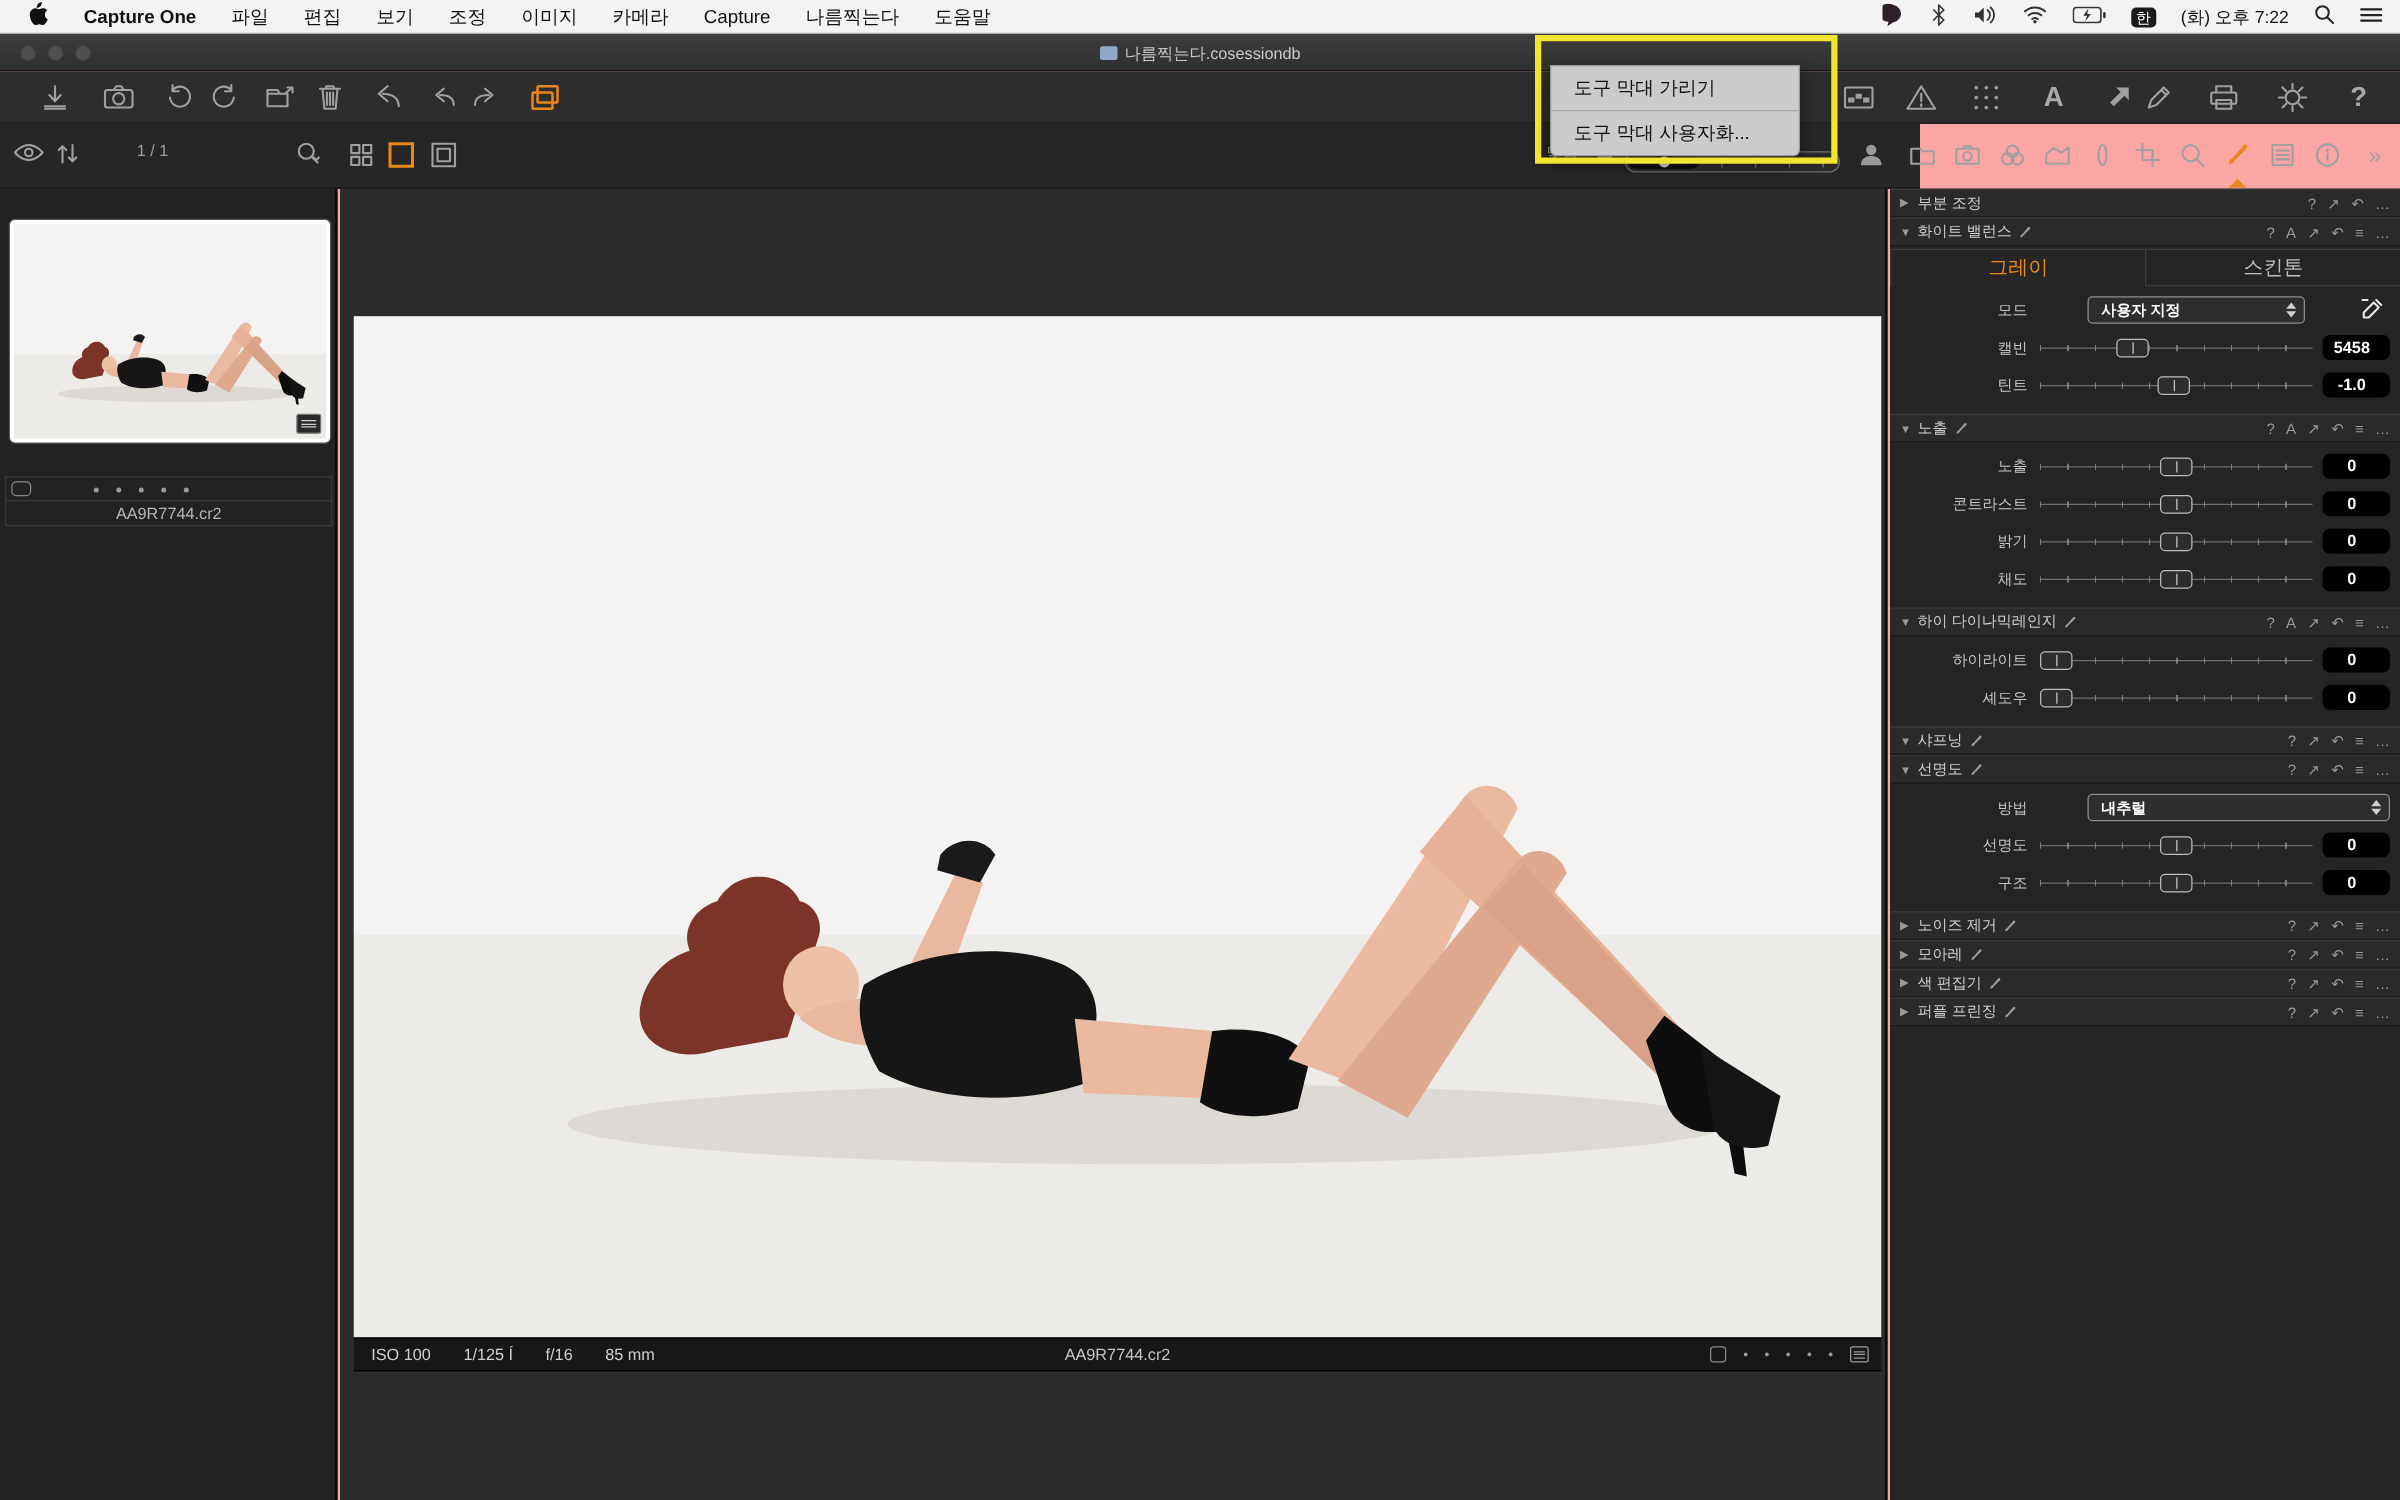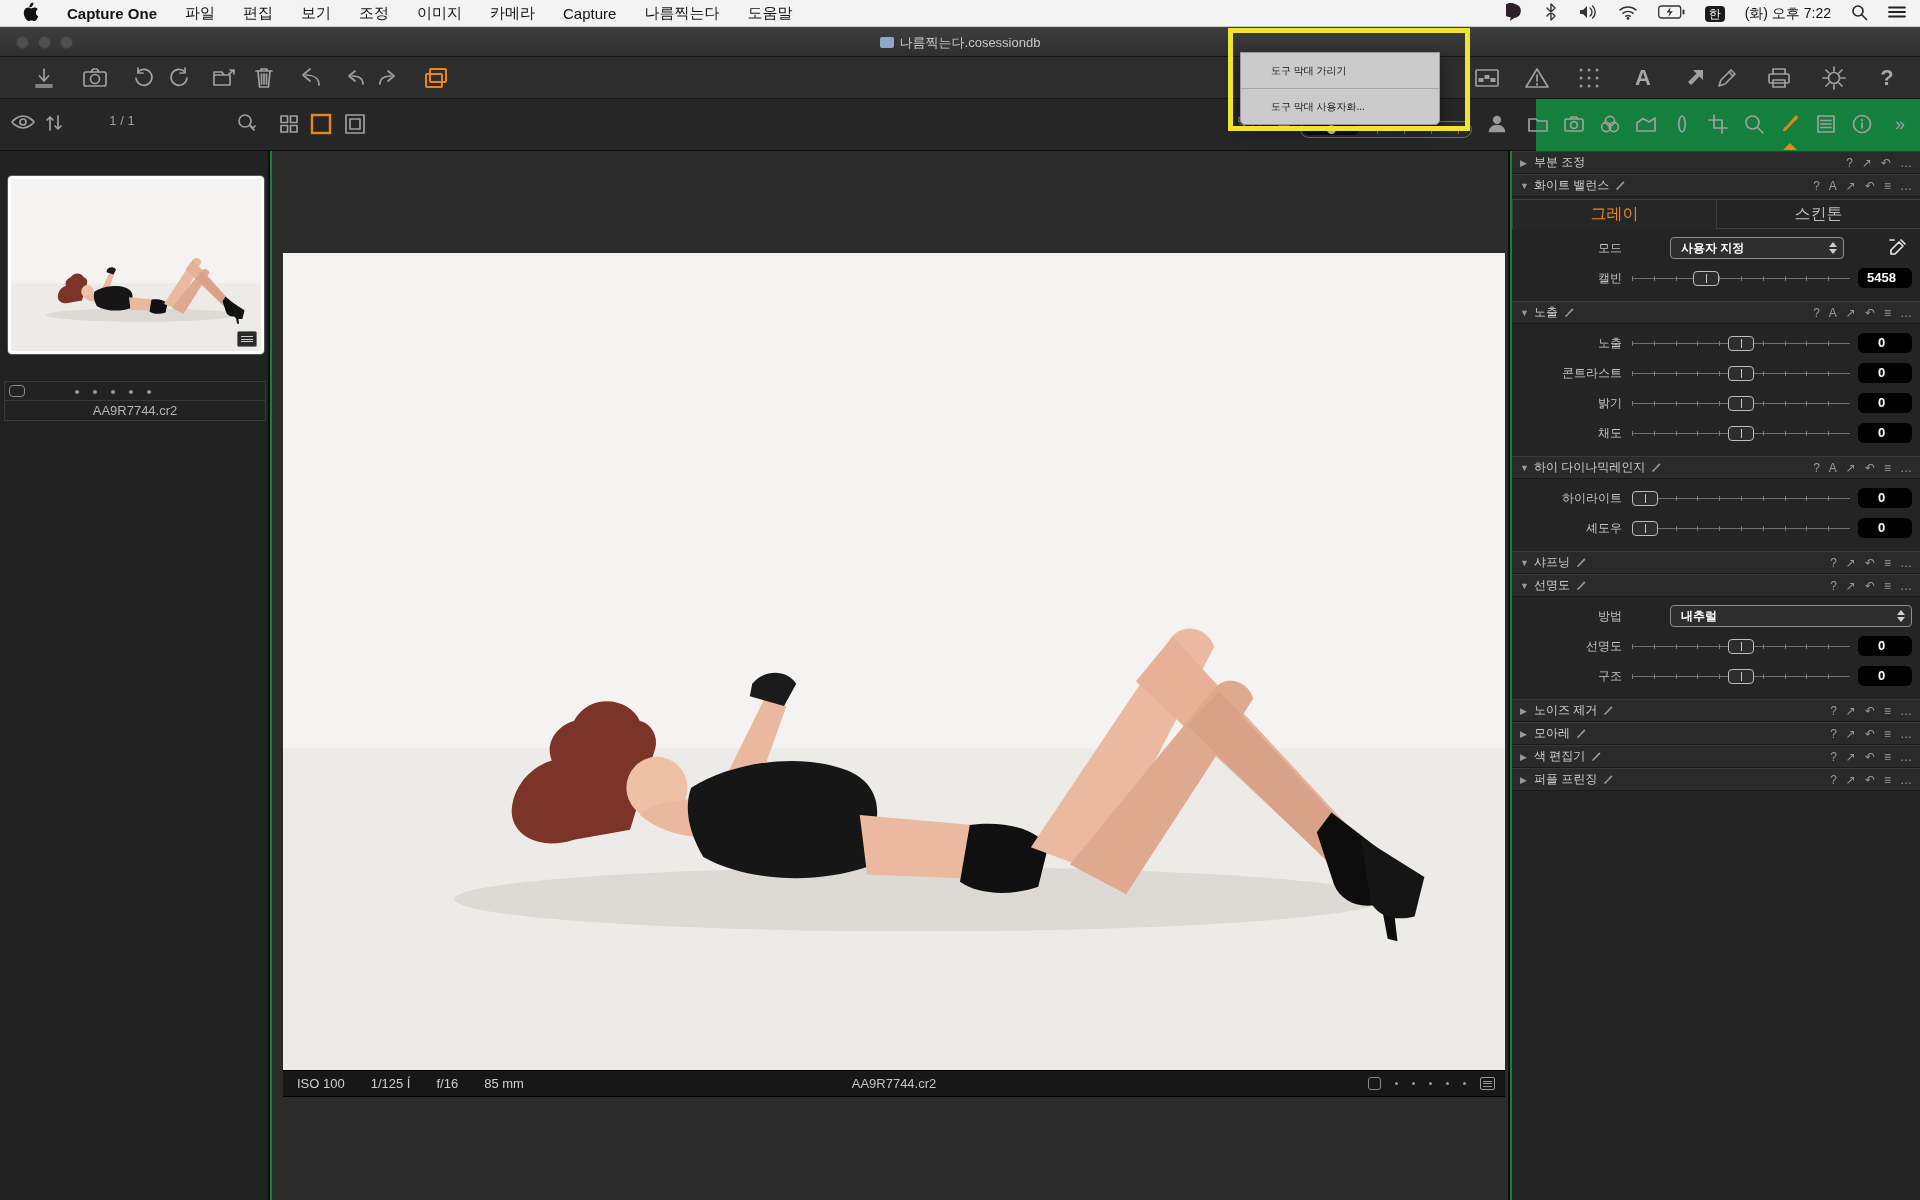--- a/index.html
+++ b/index.html
@@ -1,17 +1,17 @@
 <!DOCTYPE html>
 <html><head>
 <meta charset="utf-8">
 <style>
   html,body{margin:0;padding:0;background:#111;}
   *{box-sizing:border-box;font-family:"Liberation Sans","DejaVu Sans",sans-serif;}
-  #stage{position:relative;width:1920px;height:1200px;background:#15803d;overflow:hidden;}
+  #stage{position:relative;width:1920px;height:1200px;background:#fca5a5;overflow:hidden;}
 
   
   .menubar{position:absolute;left:0;top:0;width:1920px;height:27px;background:#f3f3f3;
     display:flex;align-items:center;color:#111;font-size:15px;border-bottom:1px solid #cfcfcf;}
   .mb-left{display:flex;align-items:center;gap:28px;padding-left:22px;}
   .mb-app{font-weight:bold;font-size:15px;}
   .mb-item{white-space:nowrap;}
   .mb-right{position:absolute;right:14px;top:0;height:27px;display:flex;align-items:center;gap:20px;}
   .hangul-badge{background:#1b1b1b;color:#fff;font-size:12px;border-radius:4px;padding:1px 4px;line-height:14px;}
   .mb-clock{font-size:14px;}
@@ -30,21 +30,21 @@
   .glyph{color:#a0a0a0;font-size:22px;line-height:1;}
   .cursor-group{position:absolute;left:683px;top:59px;width:505px;height:30px;border:1px solid #525252;border-radius:6px;background:#323232;display:flex;align-items:center;justify-content:space-around;padding:0 6px;}
   .ctool{position:relative;width:26px;height:24px;display:flex;align-items:center;justify-content:center;}
   .caret{position:absolute;right:-6px;bottom:2px;width:0;height:0;border-left:3px solid transparent;border-right:3px solid transparent;border-top:4px solid #8a8a8a;}
   .txt-ico{color:#a8a8a8;font-weight:bold;font-size:18px;}
 
   
   .hl-box{position:absolute;left:1228px;top:28px;width:242px;height:103px;border:5px solid #f2e42e;z-index:60;pointer-events:none;}
   .ctx-menu{position:absolute;left:1240px;top:52px;width:200px;z-index:55;background:#cbcbcb;
     border:1px solid #9a9a9a;border-radius:0 0 5px 5px;box-shadow:0 6px 14px rgba(0,0,0,.45);}
-  .ctx-item{height:35px;display:flex;align-items:center;padding-left:30px;color:#111;font-size:10px;}
+  .ctx-item{height:35px;display:flex;align-items:center;padding-left:18px;color:#111;font-size:15px;}
   .ctx-sep{height:1px;background:#a8a8a8;}
 
   
   .subrow{position:absolute;left:0;top:99px;width:1536px;height:52px;background:#262626;border-bottom:1px solid #101010;}
   .sub-ico{position:absolute;top:14px;display:flex;align-items:center;justify-content:center;}
   .counter{color:#9d9d9d;font-size:13px;}
   .vmode{width:22px;height:22px;display:flex;align-items:center;justify-content:center;}
   .fit-label{color:#9a9a9a;font-size:13px;}
   .zoom-pill{position:absolute;left:1300px;top:22px;width:172px;height:17px;border:1px solid #6e6e6e;border-radius:9px;background:#2a2a2a;}
   .zoom-fill{position:absolute;left:2px;top:2px;width:56px;height:11px;background:#0d0d0d;border-radius:6px;}
@@ -651,20 +651,27 @@
             </svg>
         </span>
       </div>
       <div class="srow">
         <span class="slabel">캘빈</span>
         <span class="strack">
             <span class="thumbk" style="left:34%"></span>
           </span>
         <span class="sval">5458</span>
       </div>
+      <div class="srow">
+        <span class="slabel">틴트</span>
+        <span class="strack">
+            <span class="thumbk" style="left:49%"></span>
+          </span>
+        <span class="sval">-1.0</span>
+      </div>
     </div>
 
     <div class="sec-h">
       <span class="tri">▼</span>
       <span class="sec-t">노출</span>
       <svg class="brush-mini" viewBox="0 0 22 22">
           <path d="M4 18c0-3 2-4 3.5-5L16 3c1.5-1.5 4 1 2.5 2.5L9 15c-1 1.5-2 3.5-5 3z" fill="#9a9a9a"></path>
         </svg>
       <span class="h-icons">
         <span>?</span>

